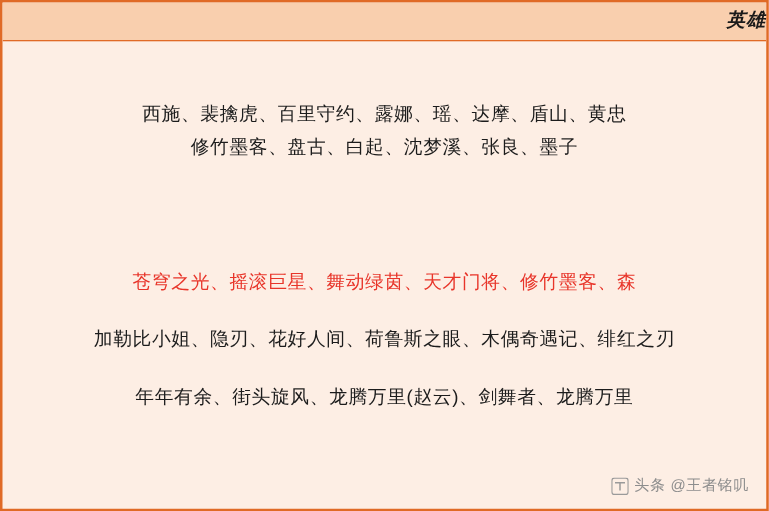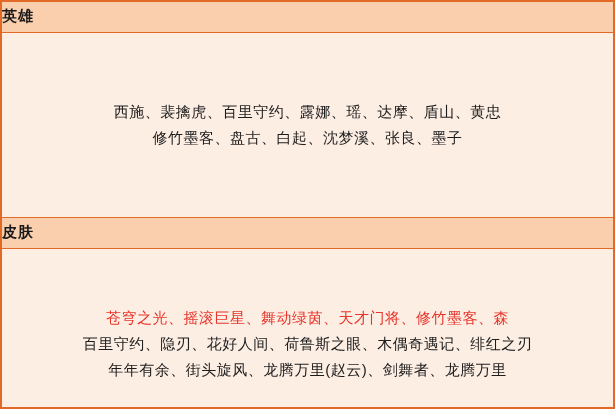--- a/index.html
+++ b/index.html
@@ -18,48 +18,50 @@
     height: 409px;
     background: #fdeee4;
     box-sizing: border-box;
     border: 2px solid #e06a26;
     overflow: hidden;
   }
   .section-header {
     background: #f9cfae;
     border-top: 1px solid #e06a26;
     border-bottom: 1px solid #e06a26;
-    text-align: left;
+    text-align: right;
     font-size: 15px;
     font-weight: bold;
     color: #1a1a1a;
     padding: 5px 0 6px 0;
     letter-spacing: 1px;
+    font-style: italic;
   }
   .section-header.first {
     border-top: none;
   }
   .section-body {
     text-align: center;
     padding: 0 12px;
     box-sizing: border-box;
   }
   .heroes-body {
-    height: 184px;
+    height: 144px;
     display: flex;
     flex-direction: column;
     justify-content: center;
     align-items: center;
   }
   .skins-body {
     height: 190px;
     display: flex;
     flex-direction: column;
     justify-content: center;
     align-items: center;
+    gap: 20px;
   }
   .line {
     font-size: 15px;
     color: #1c1c1c;
     line-height: 26px;
     letter-spacing: 0.5px;
     white-space: nowrap;
   }
   .line.highlight {
     color: #e8352a;
@@ -90,22 +92,30 @@
 
 <div class="page">
 
   <div class="section-header first">英雄</div>
 
   <div class="section-body heroes-body">
     <div class="line">西施、裴擒虎、百里守约、露娜、瑶、达摩、盾山、黄忠</div>
     <div class="line">修竹墨客、盘古、白起、沈梦溪、张良、墨子</div>
   </div>
 
-  <div class="section-header">皮肤</div>
 
   <div class="section-body skins-body">
     <div class="line highlight">苍穹之光、摇滚巨星、舞动绿茵、天才门将、修竹墨客、森</div>
-    <div class="line">百里守约、隐刃、花好人间、荷鲁斯之眼、木偶奇遇记、绯红之刃</div>
+    <div class="line">加勒比小姐、隐刃、花好人间、荷鲁斯之眼、木偶奇遇记、绯红之刃</div>
     <div class="line">年年有余、街头旋风、龙腾万里(赵云)、剑舞者、龙腾万里</div>
   </div>
 
+  <div class="watermark">
+    <span class="wm-icon">
+      <svg width="14" height="14" viewBox="0 0 14 14" aria-hidden="true">
+        <rect x="0.5" y="0.5" width="13" height="13" rx="2" fill="none" stroke="#9a9a9a" stroke-width="1"></rect>
+        <path d="M3 4.2 L11 4.2 M7 4.2 L7 10.4" stroke="#9a9a9a" stroke-width="1.2" fill="none"></path>
+      </svg>
+    </span>
+    <span>头条 @王者铭叽</span>
+  </div>
 
 </div>
 
 </body></html>

